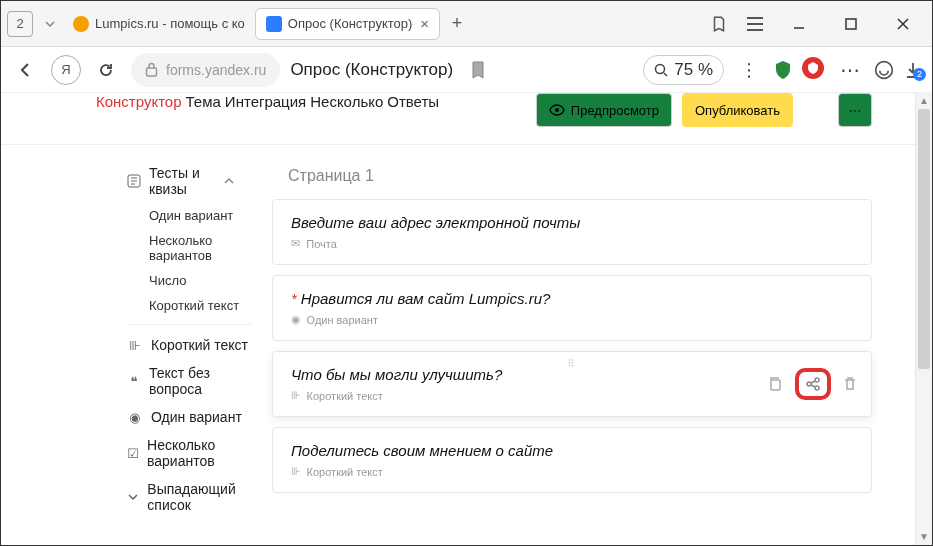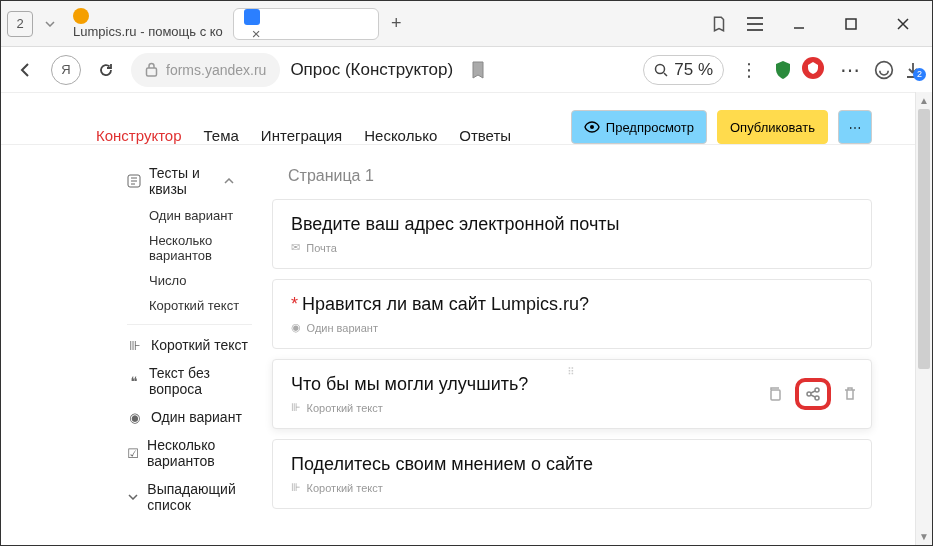--- a/index.html
+++ b/index.html
@@ -1,21 +1,21 @@
 <!DOCTYPE html>
 <html><head>
 <meta charset="utf-8">
 <style>
 * { box-sizing: border-box; margin: 0; padding: 0; font-family: Arial, sans-serif; }
 body { width: 933px; height: 546px; background: #fff; border: 1px solid #333; overflow: hidden; }
 
 .titlebar { height: 46px; background: #f5f5f5; display: flex; align-items: center; padding: 0 6px; border-bottom: 1px solid #ddd; }
 .tab-counter { width: 26px; height: 26px; border: 1px solid #aaa; border-radius: 4px; display: flex; align-items: center; justify-content: center; font-size: 13px; color: #555; margin-right: 4px; }
 .down-ico { color: #888; margin: 0 8px; }
-.tab { display: flex; align-items: flex-start; height: 32px; padding: 0 10px; border-radius: 6px; font-size: 13px; color: #444; max-width: 200px; flex-direction: column; }
+.tab { display: flex; align-items: center; height: 32px; padding: 0 10px; border-radius: 6px; font-size: 13px; color: #444; max-width: 200px; }
 .tab.active { background: #fff; border: 1px solid #ccc; }
 .tab .favicon { width: 16px; height: 16px; border-radius: 50%; margin-right: 6px; flex-shrink: 0; }
 .tab .label { white-space: nowrap; overflow: hidden; text-overflow: ellipsis; }
 .tab .close { margin-left: 8px; color: #666; font-size: 15px; }
 .newtab { width: 26px; height: 26px; display: flex; align-items: center; justify-content: center; color: #555; font-size: 18px; margin-left: 4px; }
 .titlebar-right { margin-left: auto; display: flex; align-items: center; gap: 18px; padding-right: 6px; }
 .win-btn { width: 34px; height: 28px; display: flex; align-items: center; justify-content: center; color: #333; }
 
 .addrbar { height: 46px; display: flex; align-items: center; padding: 0 10px; gap: 10px; border-bottom: 1px solid #eee; }
 .nav-ico { width: 30px; height: 30px; display: flex; align-items: center; justify-content: center; border-radius: 50%; color: #555; }
@@ -25,42 +25,42 @@
 .urlbox .domain { color: #999; font-size: 14px; }
 .pagetitle { font-size: 17px; color: #222; }
 .bookmark { color: #888; margin-left: 8px; }
 .zoombox { display: flex; align-items: center; height: 30px; border: 1px solid #ccc; border-radius: 15px; padding: 0 10px; gap: 6px; font-size: 17px; color: #333; margin-left: auto; }
 .dots3 { width: 30px; display: flex; align-items: center; justify-content: center; color: #444; font-size: 18px; }
 .shield { color: #2a8a3c; }
 .redcircle { width: 22px; height: 22px; border-radius: 50%; background: #e03131; display: inline-block; }
 .badge-dl { position: relative; }
 .badge-dl .num { position: absolute; right: -4px; bottom: -2px; background: #2b7fff; color: #fff; border-radius: 50%; width: 13px; height: 13px; font-size: 9px; display: flex; align-items: center; justify-content: center; }
 
-.appbar { height: 52px; display: flex; align-items: flex-end; padding: 0 0 0 95px; gap: 22px; border-bottom: 1px solid #eee; }
+.appbar { height: 52px; display: flex; align-items: flex-start; padding: 0 0 0 95px; gap: 4px; border-bottom: 1px solid #eee; }
 .appbar .navtab { font-size: 15px; color: #222; }
 .appbar .navtab.active { color: #e03131; }
 .appbar-right { margin-left: auto; display: flex; align-items: center; gap: 10px; padding-right: 60px; }
 .btn { height: 34px; padding: 0 12px; border-radius: 4px; font-size: 13px; display: flex; align-items: center; gap: 6px; cursor: pointer; }
-.btn-outline { border: 1px solid #ccc; background: #7dd3fc; }
+.btn-outline { border: 1px solid #ccc; background: #15803d; margin-left: 35px; }
 .btn-yellow { background: #ffdb4d; border: 1px solid #ffdb4d; font-weight: 500; }
 .btn-more { width: 34px; border: 1px solid #ccc; justify-content: center; padding: 0; }
 
 .content { display: flex; height: calc(100% - 46px - 46px - 52px); margin-left: 31px; }
 .sidebar { width: 220px; padding: 14px 0 14px 95px; font-size: 14px; color: #222; overflow: hidden; }
 .sidegroup { display: flex; align-items: center; padding: 6px 0; gap: 8px; }
 .sidegroup .chev { margin-left: auto; margin-right: 18px; color: #888; }
 .subitem { padding: 5px 0 5px 22px; font-size: 13px; color: #333; }
 .divider { height: 1px; background: #eee; margin: 6px 0 6px 0; }
 .side-ico { width: 16px; display: inline-flex; justify-content: center; color: #666; font-size: 13px; }
 
 .main { flex: 1; padding: 14px 60px 14px 20px; background: #fff; overflow-y: auto; }
 .pagehdr { font-size: 16px; color: #888; padding: 8px 16px 14px; }
 .card { border: 1px solid #e6e6e6; border-radius: 4px; padding: 14px 18px; margin-bottom: 10px; background: #fff; position: relative; }
 .card.selected { box-shadow: 0 2px 8px rgba(0,0,0,0.08); }
-.card .title { font-size: 18px; color: #111; margin-bottom: 6px; }
+.card .title { font-size: 15px; color: #111; margin-bottom: 6px; font-style: italic; }
 .card .req { color: #e03131; margin-right: 4px; }
 .card .meta { font-size: 11px; color: #999; display: flex; align-items: center; gap: 6px; }
 .card .meta-ico { font-size: 11px; color: #aaa; }
 .card-tools { position: absolute; right: 14px; top: 50%; transform: translateY(-50%); display: flex; align-items: center; gap: 12px; }
 .tool-ico { color: #aaa; }
 .drag-handle { position: absolute; left: 50%; top: 6px; transform: translateX(-50%); color: #ccc; font-size: 10px; letter-spacing: 2px; }
 .highlight-box { border: 4px solid #e03131; border-radius: 10px; padding: 4px 6px; }
 
 .scrollbar-v { position: absolute; right: 1px; top: 92px; bottom: 1px; width: 17px; background: #f4f4f4; border-left: 1px solid #e6e6e6; }
 .sb-arrow { height: 17px; display: flex; align-items: center; justify-content: center; color: #888; font-size: 10px; }

